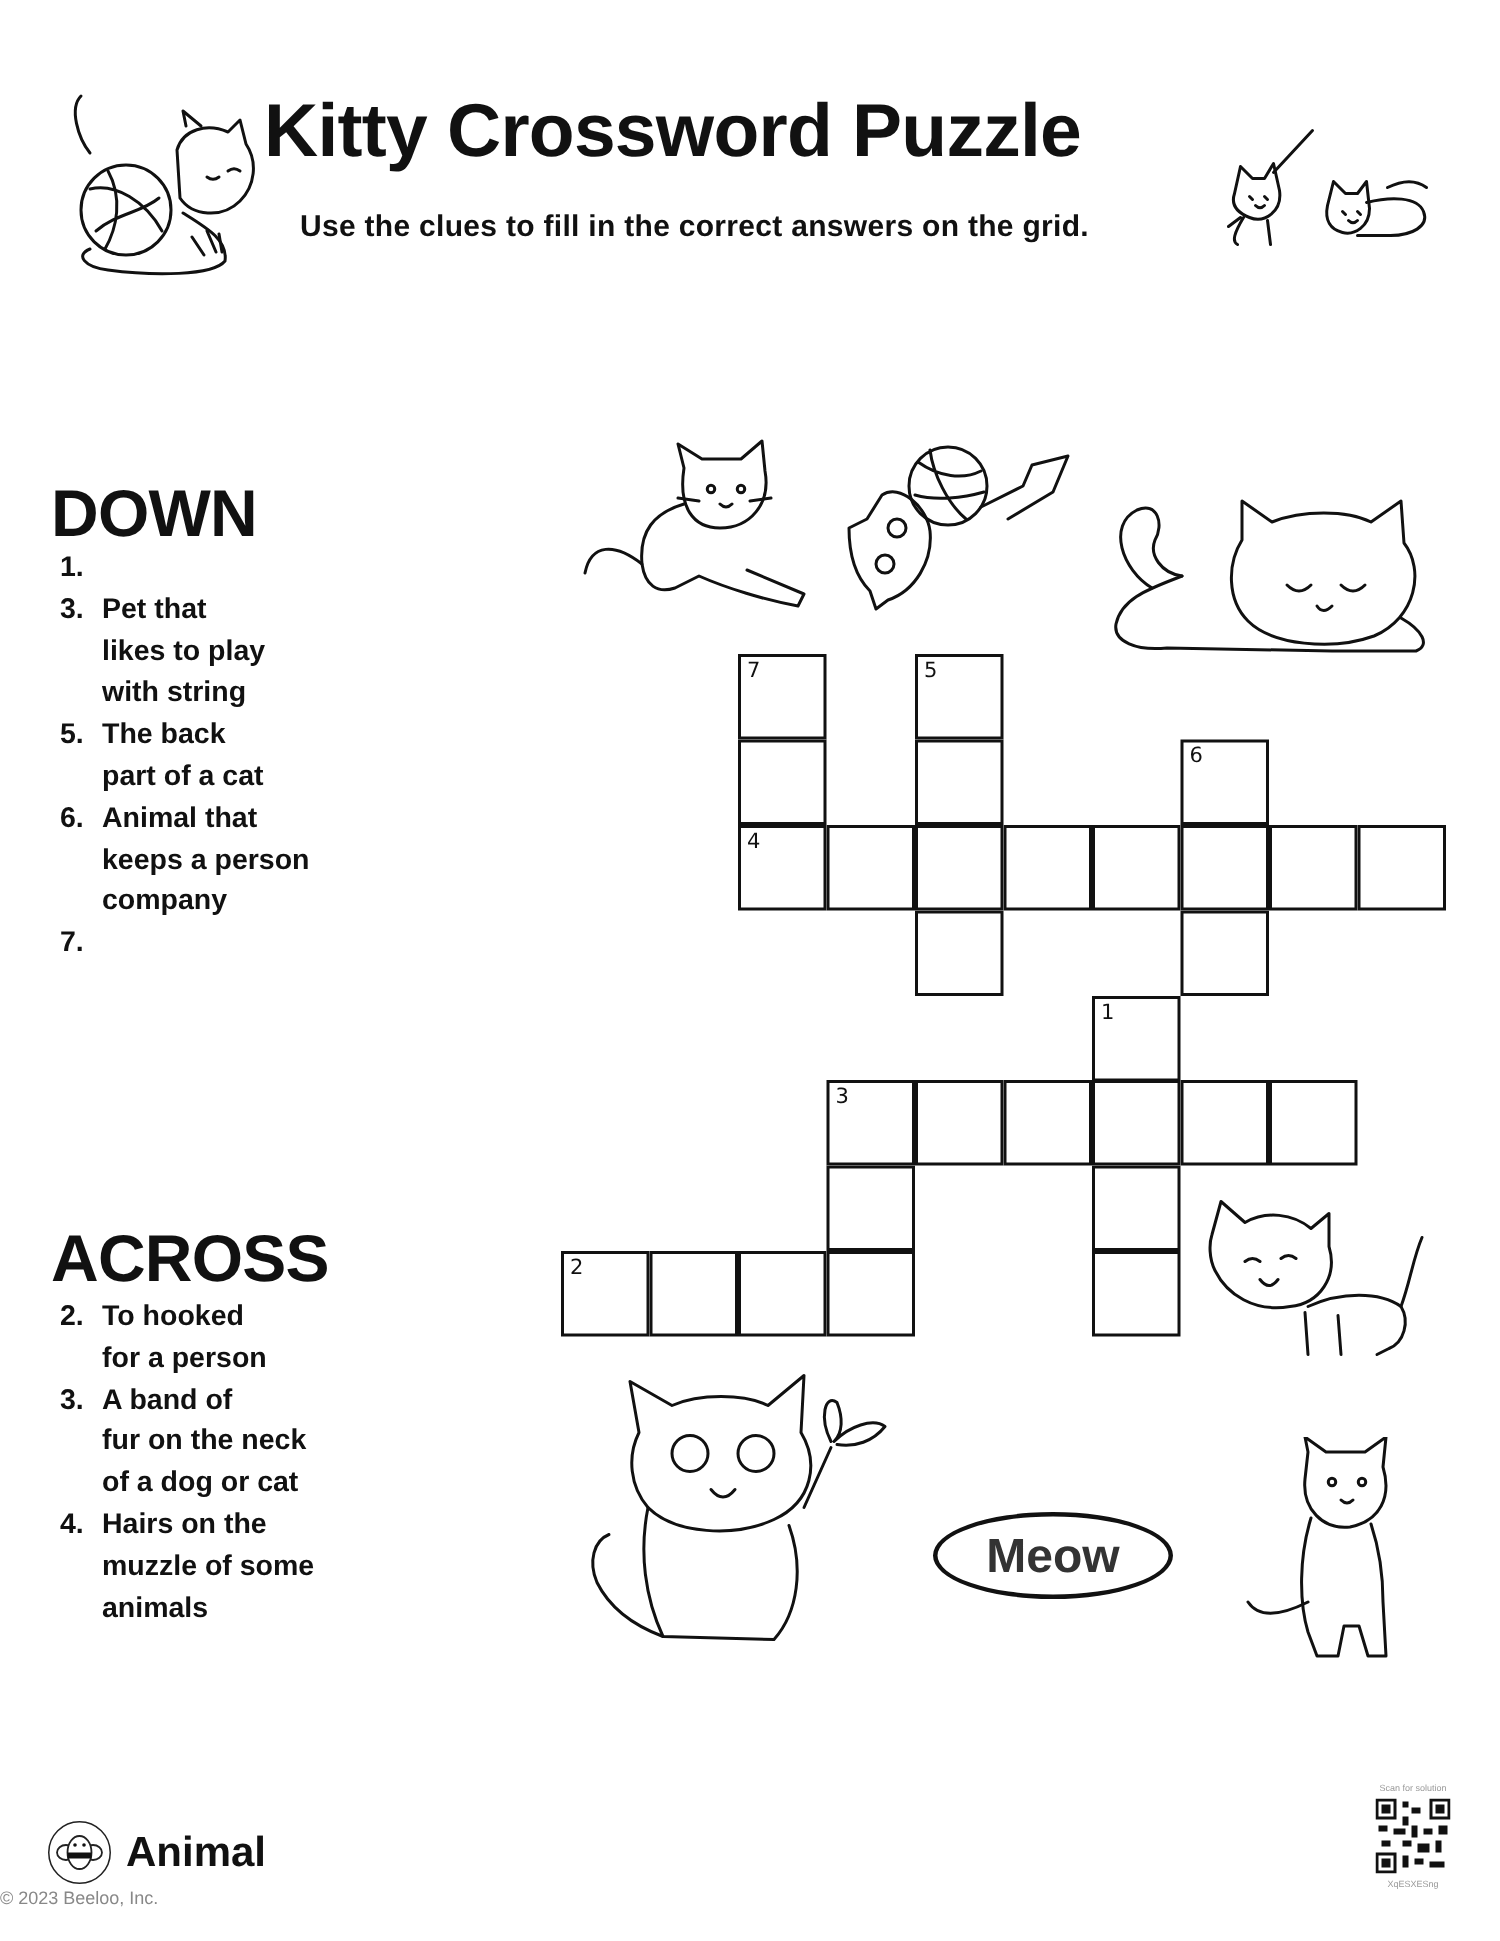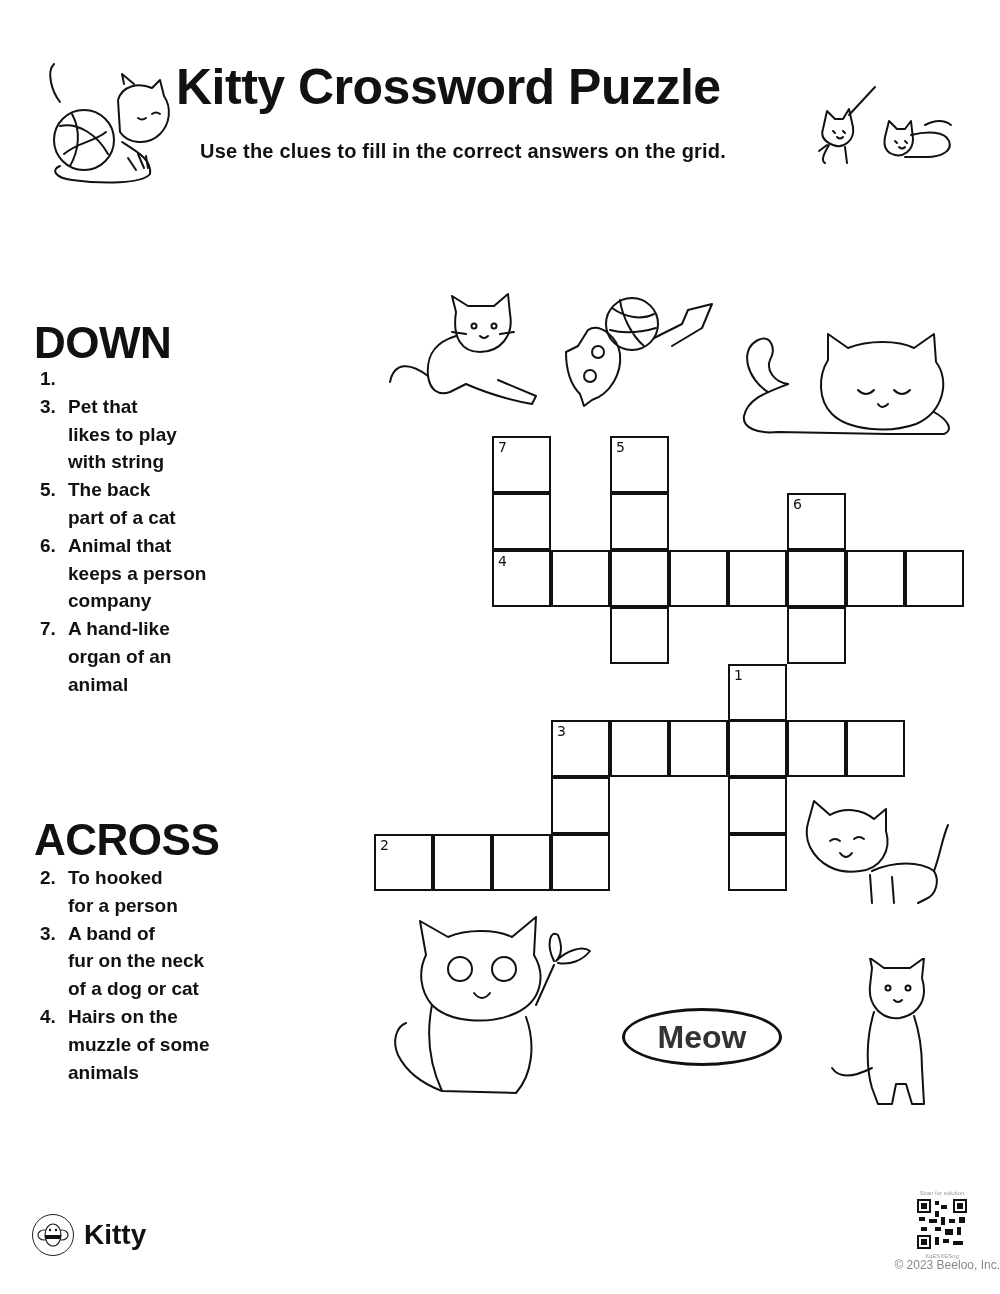--- a/index.html
+++ b/index.html
@@ -10,21 +10,21 @@
   .section-head { left: 34px; font-size: 44px; font-weight: 700; letter-spacing: -0.5px; margin-top: 13px; }
   .clues { left: 40px; font-size: 19px; font-weight: 700; line-height: 27.8px; }
   .clue { display: flex; }
   .clue .num { width: 28px; flex: none; }
   .clue .txt { width: 190px; white-space: pre-line; }
   .cell { position: absolute; width: 59px; height: 57px; box-sizing: border-box; border: 2px solid #111; background: #fff; }
   .cell .n { position: absolute; left: 4px; top: 1px; font-size: 14px; font-family: "DejaVu Sans", sans-serif; font-weight: 400; }
   .footer-logo { left: 32px; top: 1214px; display: flex; align-items: center; gap: 10px; }
   .bee { width: 40px; height: 40px; border: 1.5px solid #222; border-radius: 50%; position: relative; }
   .brand { font-size: 28px; font-weight: 700; }
-  .copyright { left: 0; width: 1000px; top: 1258px; text-align: right; font-size: 12px; color: #888; }
+  .copyright { left: 0; width: 1000px; top: 1258px; text-align: left; font-size: 12px; color: #888; }
   .qr-wrap { left: 912px; top: 1190px; width: 60px; text-align: center; font-size: 6px; color: #999; }
   .qr { width: 50px; height: 50px; margin: 3px auto; }
   .meow { left: 622px; top: 1008px; width: 154px; height: 52px; border: 3px solid #111; border-radius: 50%; text-align: center; font-size: 32px; font-weight: 700; line-height: 52px; color: #333; }
   svg.art { position: absolute; }
   svg.art * { fill: none; stroke: #111; stroke-width: 2; stroke-linecap: round; stroke-linejoin: round; }
 </style>
 </head>
 <body>
 
 <div class="abs title">Kitty Crossword Puzzle</div>
@@ -67,23 +67,20 @@
 part of a cat</span>
     </div>
   <div class="clue">
       <span class="num">6.</span>
       <span class="txt">Animal that
 keeps a person
 company</span>
     </div>
   <div class="clue">
       <span class="num">7.</span>
-      <span class="txt">A hand-like
-organ of an
-animal</span>
     </div>
 </div>
 
 <div class="abs section-head" style="top:802px">ACROSS</div>
 <div class="abs clues" style="top:864px">
   <div class="clue">
       <span class="num">2.</span>
       <span class="txt">To hooked
 for a person</span>
     </div>
@@ -207,21 +204,21 @@
   <div class="bee">
     <svg width="40" height="40" viewBox="0 0 40 40" style="position:absolute;left:0;top:0">
       <ellipse cx="11" cy="20" rx="6" ry="5" fill="none" stroke="#222" stroke-width="1.2"></ellipse>
       <ellipse cx="29" cy="20" rx="6" ry="5" fill="none" stroke="#222" stroke-width="1.2"></ellipse>
       <ellipse cx="20" cy="20" rx="8" ry="11" fill="#fff" stroke="#222" stroke-width="1.2"></ellipse>
       <rect x="12" y="20" width="16" height="4" fill="#111"></rect>
       <circle cx="17" cy="15" r="1.2" fill="#111"></circle>
         <circle cx="23" cy="15" r="1.2" fill="#111"></circle>
     </svg>
   </div>
-  <span class="brand">Kitty</span>
+  <span class="brand">Animal</span>
 </div>
 <div class="abs copyright">© 2023 Beeloo, Inc.</div>
 <div class="abs qr-wrap">
   <div>Scan for solution</div>
   <svg class="qr" viewBox="0 0 25 25">
     <rect x="0" y="0" width="7" height="7" fill="#111"></rect>
       <rect x="1" y="1" width="5" height="5" fill="#fff"></rect>
       <rect x="2" y="2" width="3" height="3" fill="#111"></rect>
     <rect x="18" y="0" width="7" height="7" fill="#111"></rect>
       <rect x="19" y="1" width="5" height="5" fill="#fff"></rect>

